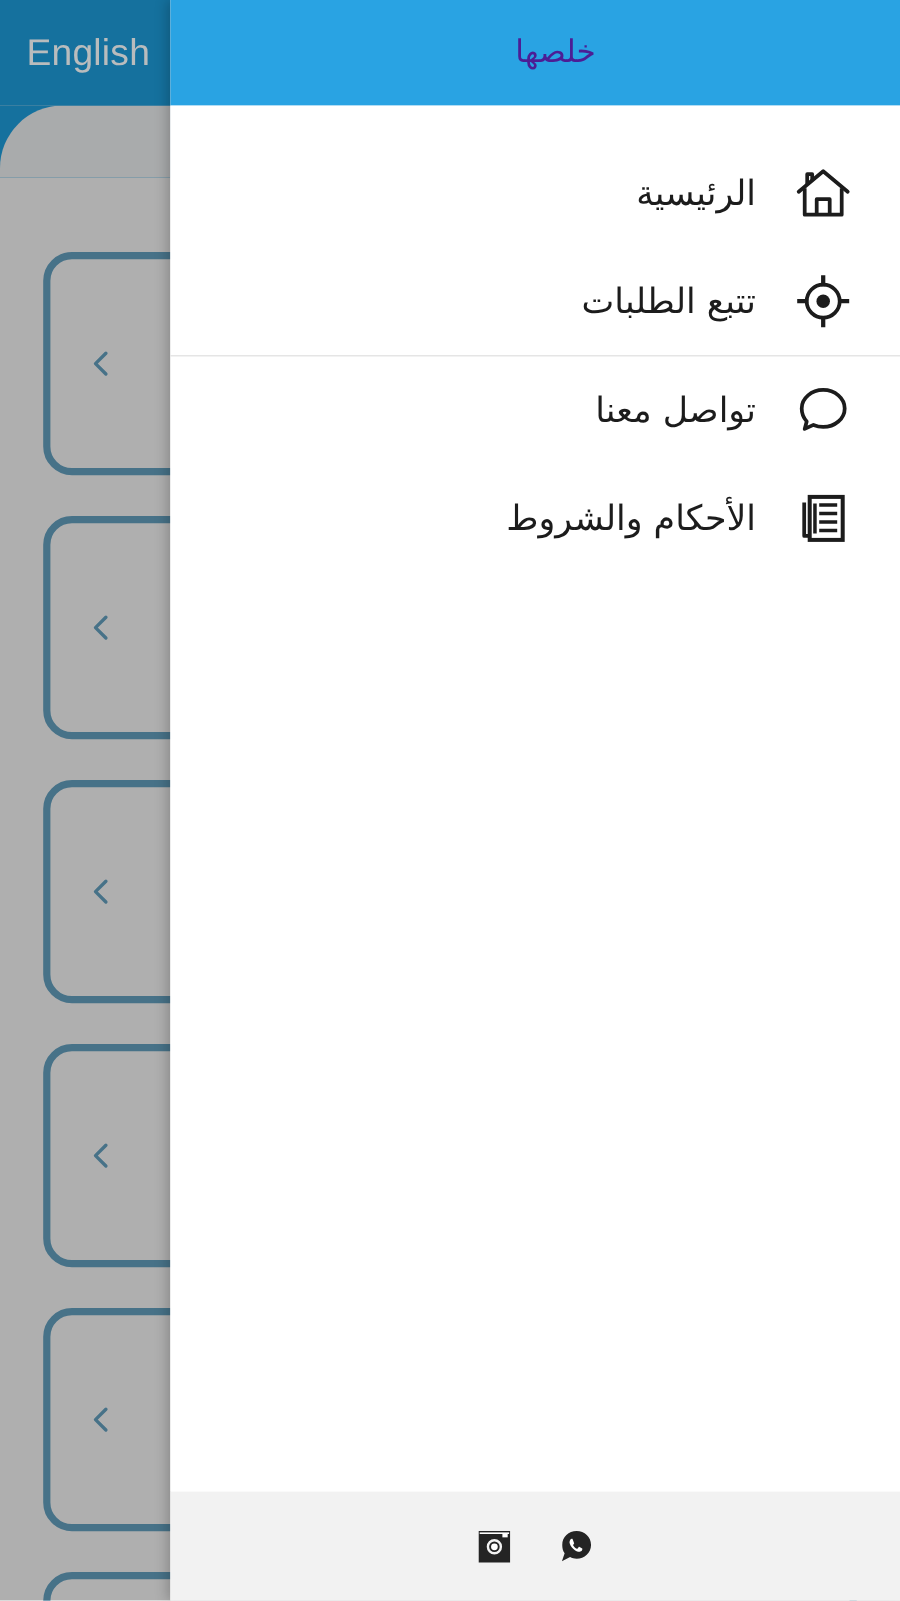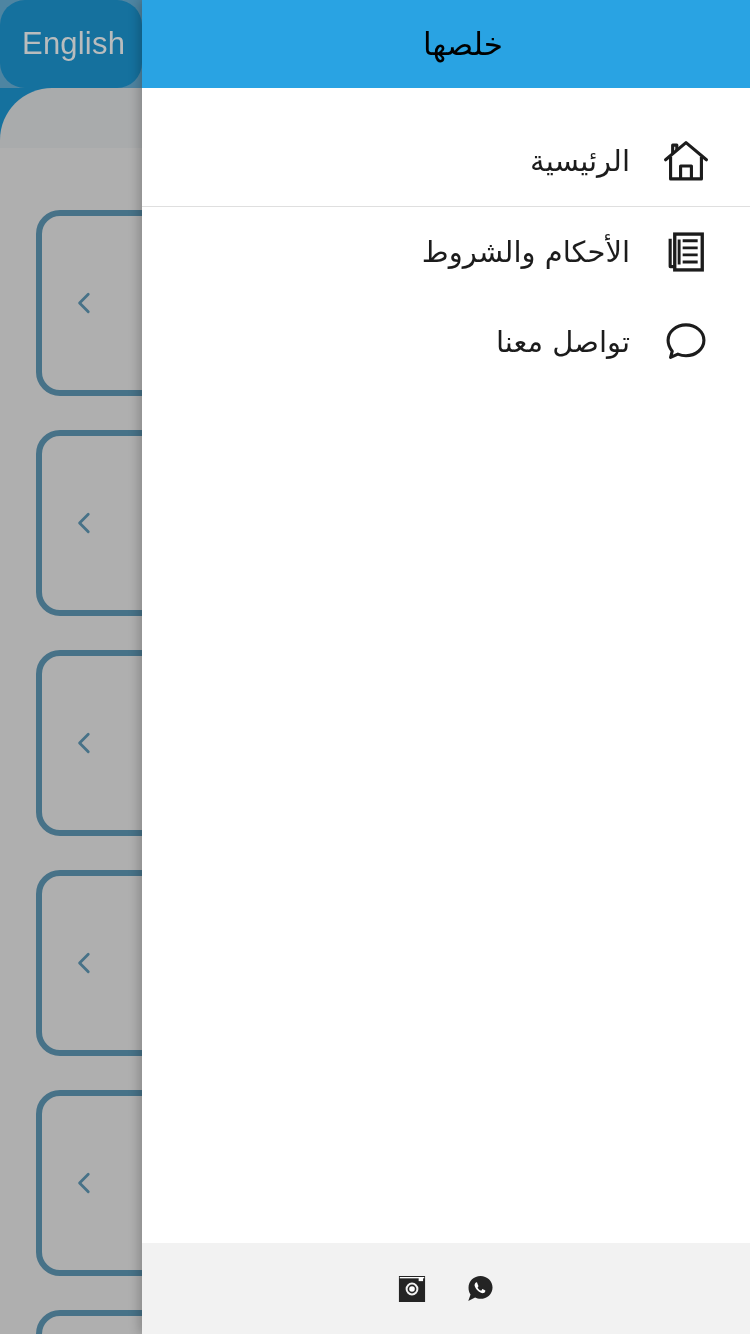--- a/index.html
+++ b/index.html
@@ -73,21 +73,20 @@
 
   
   .side-header {
     position: absolute;
     left: 0; top: 0;
     width: 142px; height: 88px;
     background: #15719e;
     display: flex;
     align-items: center;
     overflow: hidden;
-    border-radius: 25px;
   }
 
   .lang-label {
     color: #b9bcbd;
     font-size: 31px;
     font-weight: 400;
     letter-spacing: 0.2px;
     padding-left: 22px;
     white-space: nowrap;
     font-family: "Liberation Sans", sans-serif;
@@ -132,22 +131,22 @@
   .drawer-header {
     height: 88px;
     background: #29a3e3;
     display: flex;
     align-items: center;
     justify-content: center;
     flex: 0 0 auto;
   }
 
   .drawer-title {
-    color: #000000;
-    font-size: 31px;
+    color: #4c1d95;
+    font-size: 26px;
     font-weight: 400;
     direction: rtl;
     letter-spacing: 0.5px;
     margin-left: 34px;
   }
 
   .menu {
     flex: 1 1 auto;
     background: #ffffff;
     padding-top: 28px;
@@ -273,46 +272,56 @@
             <svg width="50" height="50" viewBox="0 0 24 24">
               <path d="M2.2 11.4 L12 3.2 L21.8 11.4" fill="none" stroke="#1c1c1c" stroke-width="1.5" stroke-linecap="round" stroke-linejoin="round"></path>
               <path d="M4.6 10 L4.6 20.6 L19.4 20.6 L19.4 10" fill="none" stroke="#1c1c1c" stroke-width="1.5" stroke-linejoin="round"></path>
               <path d="M9.4 20.6 L9.4 14.4 L14.6 14.4 L14.6 20.6" fill="none" stroke="#1c1c1c" stroke-width="1.5" stroke-linejoin="round"></path>
               <path d="M5.6 8.4 L5.6 4.4 L7.6 4.4 L7.6 6.7" fill="none" stroke="#1c1c1c" stroke-width="1.5" stroke-linejoin="round"></path>
             </svg>
           </span>
           <span class="menu-label">الرئيسية</span>
         </div>
 
+        <div class="menu-item">
+          <span class="menu-icon">
+            <svg width="50" height="50" viewBox="0 0 24 24">
+              <circle cx="12" cy="12" r="6.6" fill="none" stroke="#1c1c1c" stroke-width="1.5"></circle>
+              <circle cx="12" cy="12" r="2.7" fill="#1c1c1c"></circle>
+              <path d="M12 1.6 L12 6.0 M12 18.0 L12 22.4 M1.6 12 L6.0 12 M18.0 12 L22.4 12" stroke="#1c1c1c" stroke-width="1.7" stroke-linecap="butt"></path>
+            </svg>
+          </span>
+          <span class="menu-label">تتبع الطلبات</span>
+        </div>
 
       </div>
 
       <div class="menu-group">
+
+        <div class="menu-item">
+          <span class="menu-icon">
+            <svg width="50" height="50" viewBox="0 0 24 24">
+              <path d="M20.6 11.2 C20.6 15.3 16.7 18.6 12 18.6 C10.6 18.6 9.3 18.3 8.1 17.8
+                       L4.6 19.4 L5.4 16.4 C4.2 15.0 3.4 13.2 3.4 11.2
+                       C3.4 7.1 7.3 3.8 12 3.8 C16.7 3.8 20.6 7.1 20.6 11.2 Z" fill="none" stroke="#1c1c1c" stroke-width="1.5" stroke-linejoin="round"></path>
+            </svg>
+          </span>
+          <span class="menu-label">تواصل معنا</span>
+        </div>
 
         <div class="menu-item">
           <span class="menu-icon">
             <svg width="50" height="50" viewBox="0 0 24 24">
               <path d="M4.4 5.6 L4.4 19.0 L6.3 19.0" fill="none" stroke="#1c1c1c" stroke-width="1.5" stroke-linejoin="round"></path>
               <rect x="6.6" y="3.4" width="13.2" height="17.2" fill="none" stroke="#1c1c1c" stroke-width="1.6"></rect>
               <path d="M8.7 6.0 L8.7 18.0" stroke="#1c1c1c" stroke-width="1.4"></path>
               <path d="M10.4 6.6 L17.6 6.6 M10.4 10.0 L17.6 10.0 M10.4 13.4 L17.6 13.4 M10.4 16.8 L17.6 16.8" stroke="#1c1c1c" stroke-width="1.4" stroke-linecap="butt"></path>
             </svg>
           </span>
           <span class="menu-label">الأحكام والشروط</span>
-        </div>
-
-        <div class="menu-item">
-          <span class="menu-icon">
-            <svg width="50" height="50" viewBox="0 0 24 24">
-              <path d="M20.6 11.2 C20.6 15.3 16.7 18.6 12 18.6 C10.6 18.6 9.3 18.3 8.1 17.8
-                       L4.6 19.4 L5.4 16.4 C4.2 15.0 3.4 13.2 3.4 11.2
-                       C3.4 7.1 7.3 3.8 12 3.8 C16.7 3.8 20.6 7.1 20.6 11.2 Z" fill="none" stroke="#1c1c1c" stroke-width="1.5" stroke-linejoin="round"></path>
-            </svg>
-          </span>
-          <span class="menu-label">تواصل معنا</span>
         </div>
 
       </div>
 
     </nav>
 
     <div class="drawer-footer">
       <button class="social-btn">
         <svg width="32" height="32" viewBox="0 0 24 24">
           <path d="M2.2 2.2 H21.8 V21.8 H2.2 Z M12 7.2 a4.8 4.8 0 1 0 0 9.6 a4.8 4.8 0 1 0 0 -9.6 Z" fill="#242424" fill-rule="evenodd"></path>

